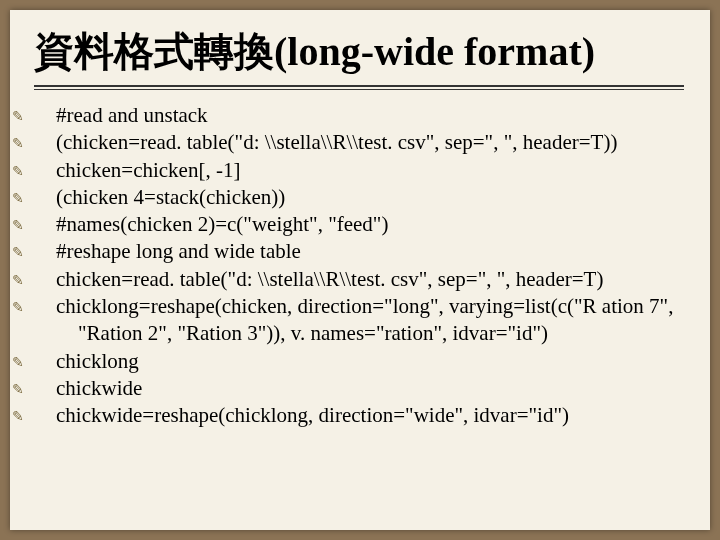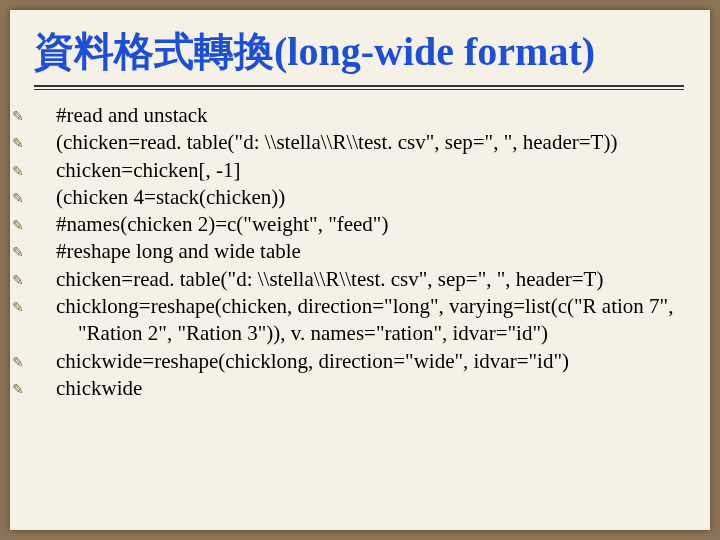--- a/index.html
+++ b/index.html
@@ -21,21 +21,21 @@
     background: #f5f1e6;
     box-shadow: 0 0 6px rgba(0,0,0,0.4);
     padding: 14px 24px 20px 24px;
     box-sizing: border-box;
     position: relative;
   }
   .title {
     font-family: "Times New Roman", "DFKai-SB", "KaiTi", serif;
     font-size: 40px;
     font-weight: bold;
-    color: #1d4ed8;
+    color: #000000;
     margin: 0 0 6px 0;
     white-space: nowrap;
   }
   .hr1 {
     border: none;
     border-top: 2px solid #333;
     margin: 0;
     width: 650px;
   }
   .hr2 {
@@ -79,16 +79,17 @@
   <hr class="hr2">
   <div class="body">
     <p><span class="pencil">✎</span><span>#read and unstack</span></p>
     <p><span class="pencil">✎</span><span>(chicken=read. table("d: \\stella\\R\\test. csv", sep=", ", header=T))</span></p>
     <p><span class="pencil">✎</span><span>chicken=chicken[, -1]</span></p>
     <p><span class="pencil">✎</span><span>(chicken 4=stack(chicken))</span></p>
     <p><span class="pencil">✎</span><span>#names(chicken 2)=c("weight", "feed")</span></p>
     <p><span class="pencil">✎</span><span>#reshape long and wide table</span></p>
     <p><span class="pencil">✎</span><span>chicken=read. table("d: \\stella\\R\\test. csv", sep=", ", header=T)</span></p>
     <p><span class="pencil">✎</span><span>chicklong=reshape(chicken, direction="long", varying=list(c("R ation 7", "Ration 2", "Ration 3")), v. names="ration", idvar="id")</span></p>
+    <p><span class="pencil">✎</span><span>chicklong</span></p>
+    <p><span class="pencil">✎</span><span>chickwide</span></p>
     <p><span class="pencil">✎</span><span>chickwide=reshape(chicklong, direction="wide", idvar="id")</span></p>
-    <p><span class="pencil">✎</span><span>chickwide</span></p>
   </div>
 </div>
 
 </body></html>

